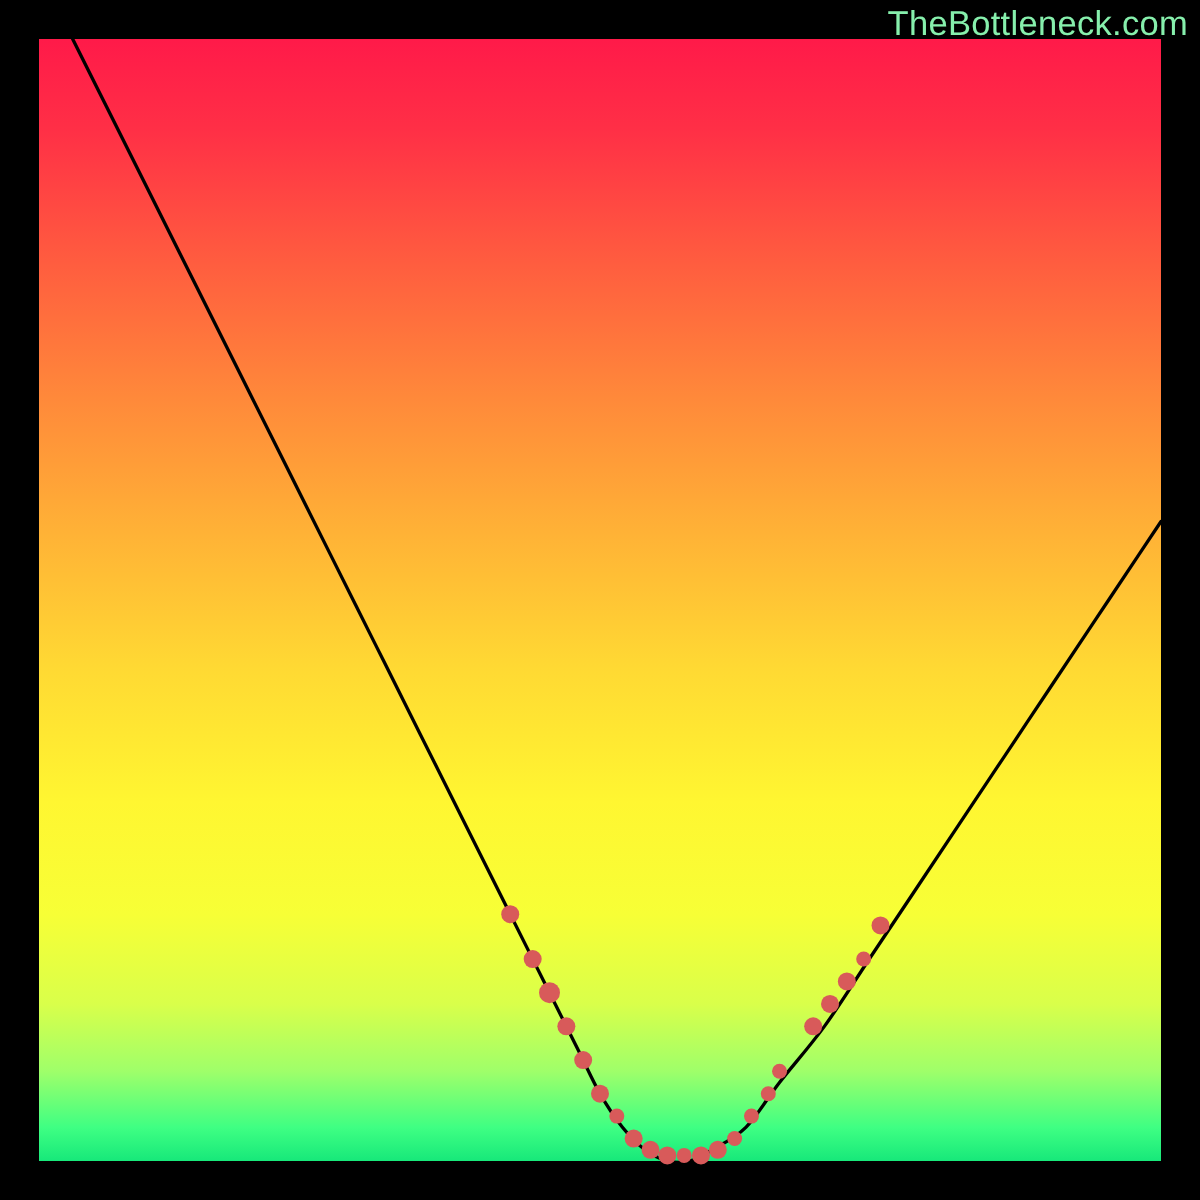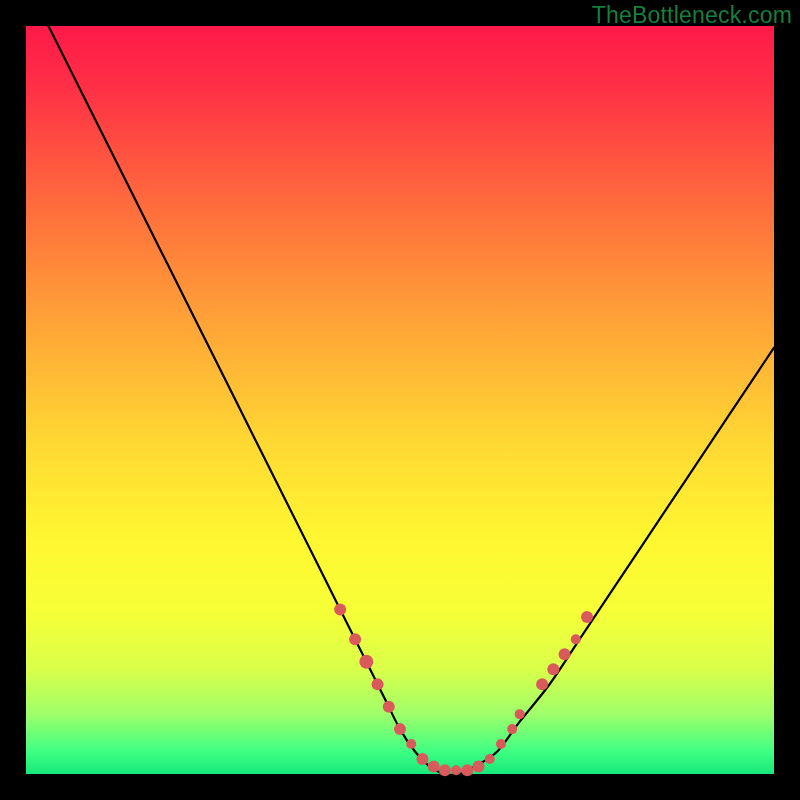--- a/index.html
+++ b/index.html
@@ -29,21 +29,21 @@
       #d9ff4a 86%,
       #9fff6a 92%,
       #3fff83 97%,
       #17e87a 100%
     );
   }
   .watermark {
     position: absolute;
     top: 2px;
     right: 8px;
-    color: #15803d;
+    color: #86efac;
     font-size: 23px;
     font-weight: 500;
     letter-spacing: 0.2px;
     z-index: 10;
     user-select: none;
   }
   svg.plot {
     position: absolute;
     left: 0;
     top: 0;

